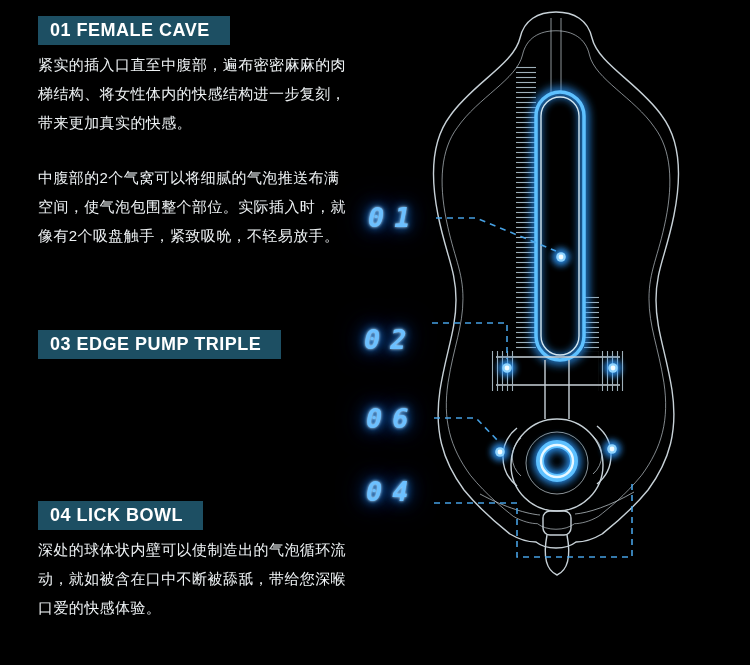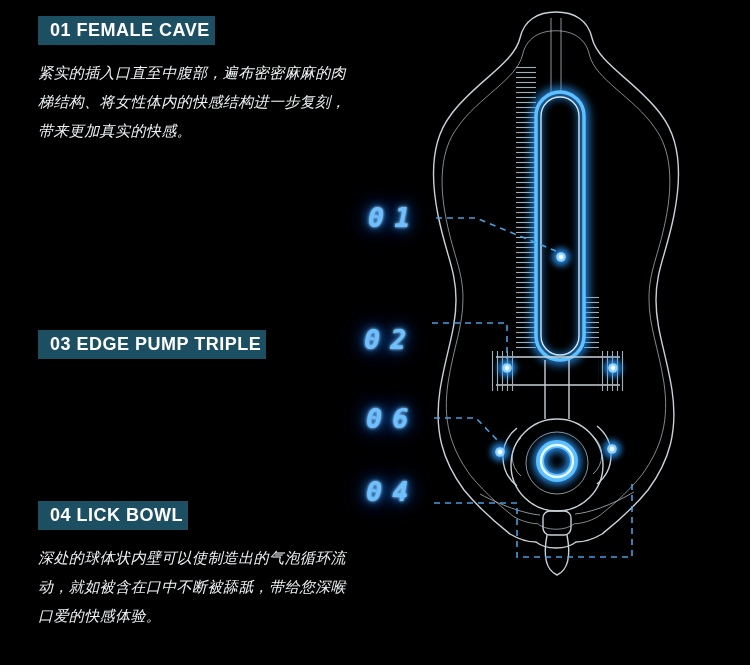--- a/index.html
+++ b/index.html
@@ -9,26 +9,26 @@
     position:relative;overflow:hidden;
     font-family:"Liberation Sans","DejaVu Sans",sans-serif;
   }
   .page{position:absolute;inset:0;}
   .section{position:absolute;left:38px;width:312px;}
   .s1{top:16px}.s2{top:158px}.s3{top:330px}.s4{top:501px}
   .sec-header{
     display:inline-block;
     background:var(--header-bar,#1d4f63);
     color:#ffffff;font-weight:bold;font-size:18px;
-    padding:4px 5px 4px 12px;letter-spacing:.5px;
+    padding:4px 20px 4px 12px;letter-spacing:.5px;
     white-space:nowrap;
   }
   .sec-body{
-    margin:13px 0 0 0;color:var(--text,#eef2f4);
-    font-size:15px;line-height:29px;letter-spacing:.4px;font-style:italic;
+    margin:5px 0 0 0;color:var(--text,#eef2f4);
+    font-size:15px;line-height:29px;letter-spacing:.4px;
   }
   .diagram{position:absolute;left:0;top:0;width:750px;height:477px;}
   .diagram svg{position:absolute;left:330px;top:0;}
   .callout{
     position:absolute;
     font-family:"DejaVu Sans Mono","Liberation Mono",monospace;
     font-weight:bold;font-style:italic;
     font-size:27px;letter-spacing:10px;
     color:#6cc0ff;
     text-shadow:0 0 3px #bfe6ff,0 0 8px var(--accent-blue,#2f9bff),
@@ -54,20 +54,21 @@
 <body>
 
 <div class="page">
 
   <div>
     <section class="section s1">
       <div class="sec-header">01 FEMALE CAVE</div>
       <p class="sec-body">紧实的插入口直至中腹部，遍布密密麻麻的肉梯结构、将女性体内的快感结构进一步复刻，带来更加真实的快感。</p>
     </section>
     <section class="section s2">
+      <p class="sec-body">中腹部的2个气窝可以将细腻的气泡推送布满空间，使气泡包围整个部位。实际插入时，就像有2个吸盘触手，紧致吸吮，不轻易放手。</p>
     </section>
     <section class="section s3">
       <div class="sec-header">03 EDGE PUMP TRIPLE</div>
     </section>
     <section class="section s4">
       <div class="sec-header">04 LICK BOWL</div>
       <p class="sec-body">深处的球体状内壁可以使制造出的气泡循环流动，就如被含在口中不断被舔舐，带给您深喉口爱的快感体验。</p>
     </section>
   </div>
 

